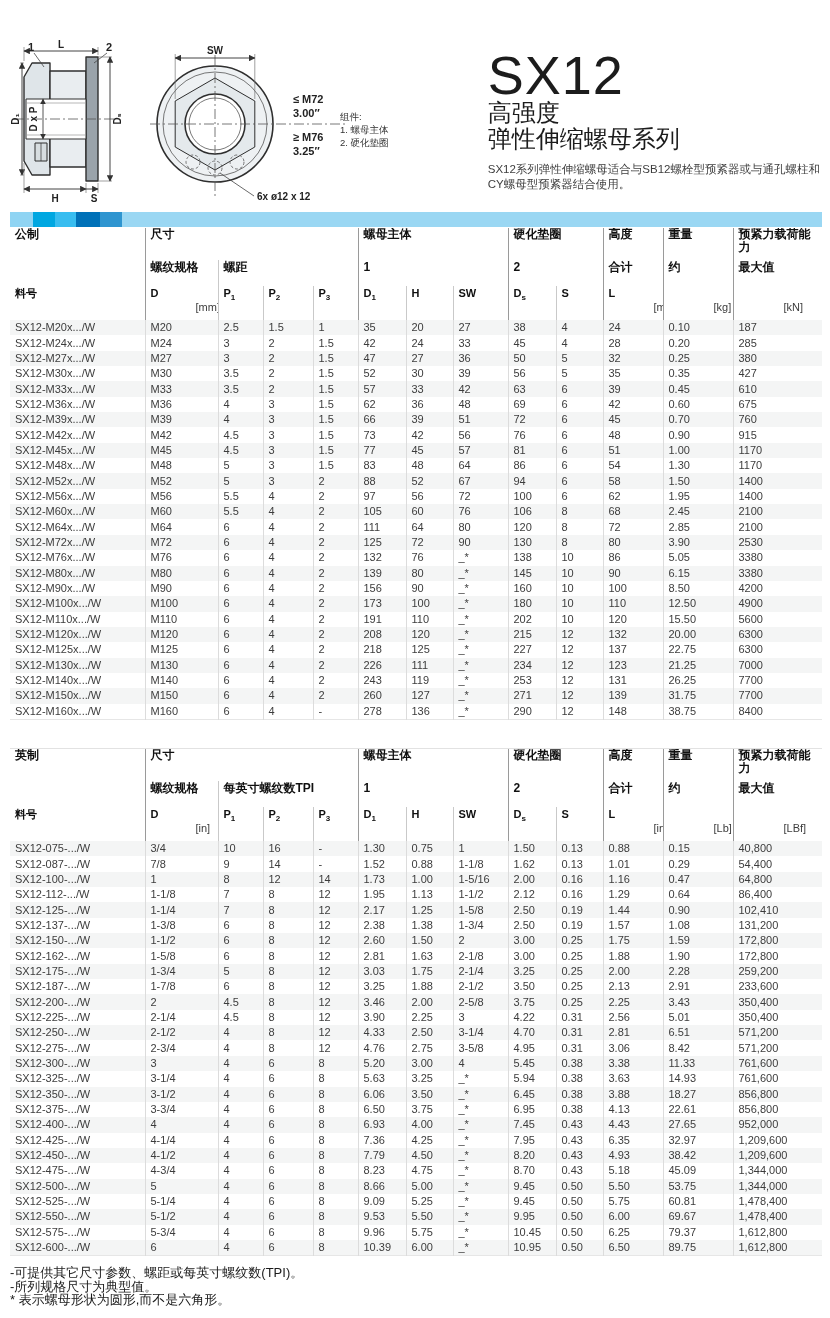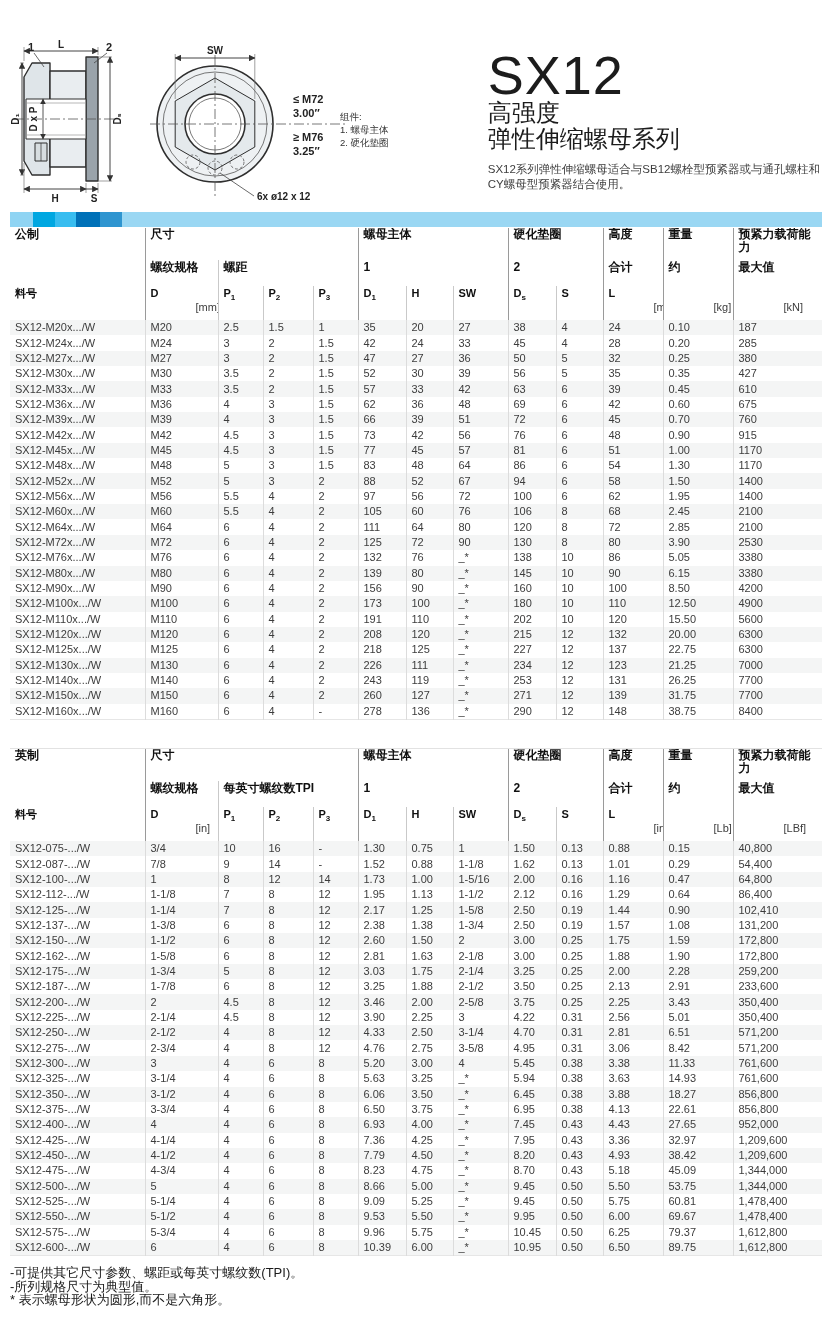--- a/index.html
+++ b/index.html
@@ -1026,21 +1026,21 @@
             <td>SX12-425-.../W</td>
             <td>4-1/4</td>
             <td>4</td>
             <td>6</td>
             <td>8</td>
             <td>7.36</td>
             <td>4.25</td>
             <td>_*</td>
             <td>7.95</td>
             <td>0.43</td>
-            <td>3.36</td>
+            <td>6.35</td>
             <td>32.97</td>
             <td>1,209,600</td>
           </tr>
           <tr>
             <td>SX12-450-.../W</td>
             <td>4-1/2</td>
             <td>4</td>
             <td>6</td>
             <td>8</td>
             <td>7.79</td>

